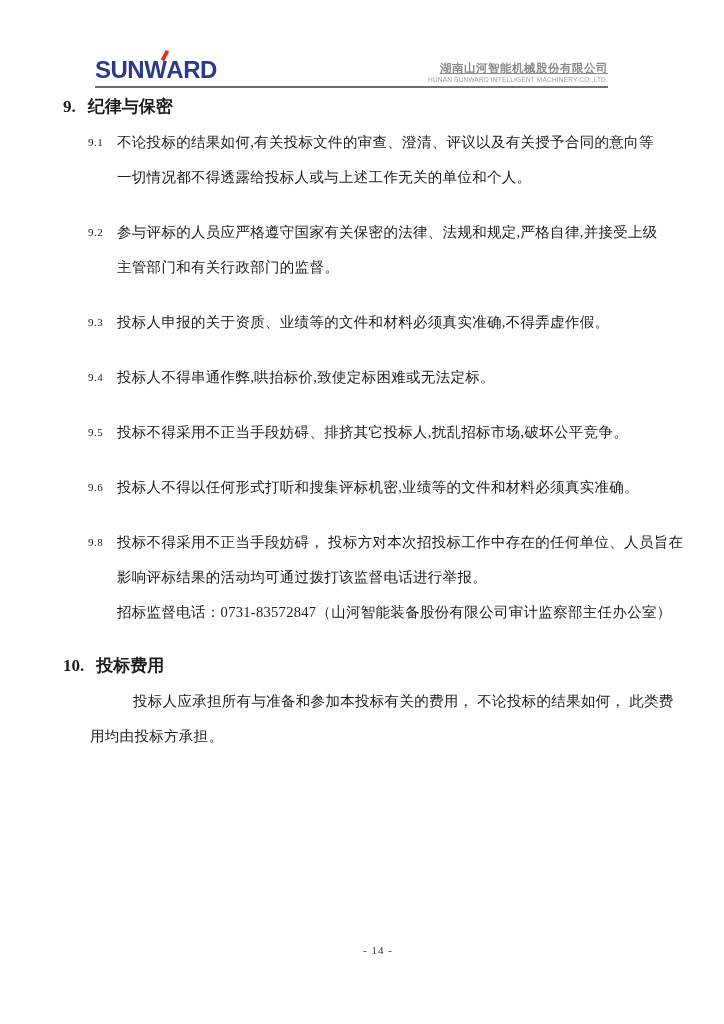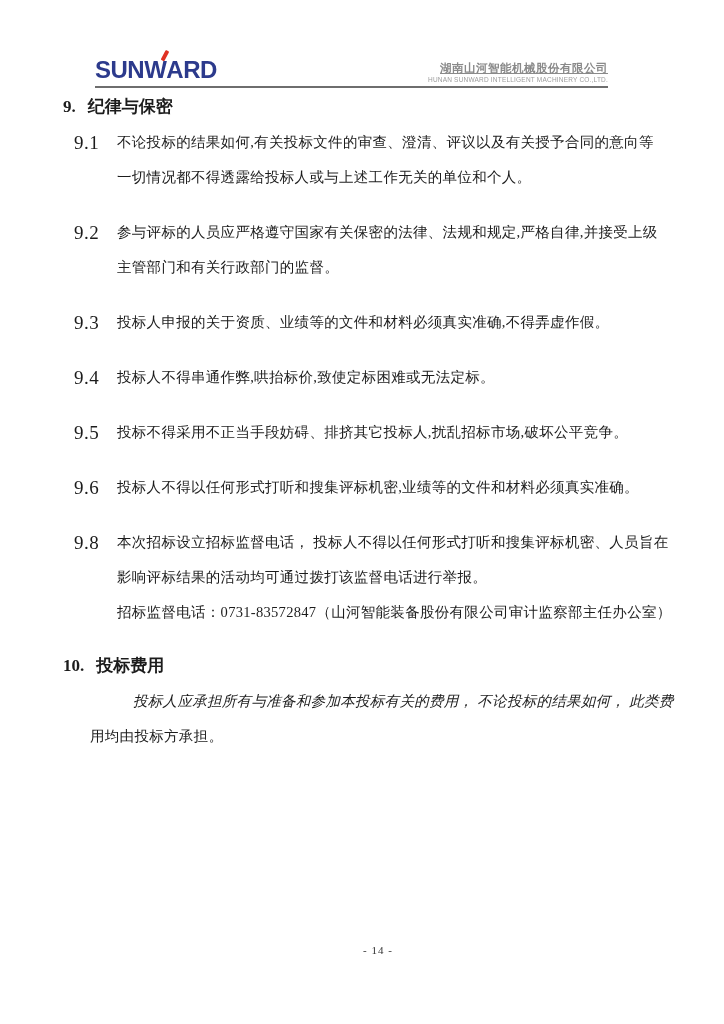--- a/index.html
+++ b/index.html
@@ -45,31 +45,31 @@
 
   
   .content { position:absolute; top:95px; left:63px; width:598px; }
 
   .sec-head { display:flex; align-items:baseline; font-weight:bold; font-size:17px; margin:0 0 7px 0; }
   .sec-head .sec-num { margin-right:12px; }
 
   .items { margin:0; }
   .item { position:relative; padding-left:54px; margin-bottom:20px; }
   .item-num {
-    position:absolute; left:11px; top:0;
-    line-height:35px; font-size:19px; letter-spacing:0.5px;
+    position:absolute; left:25px; top:0;
+    line-height:35px; font-size:11px; letter-spacing:0.5px;
   }
   .line {
     line-height:35px; font-size:14.5px; letter-spacing:0.3px;
     white-space:nowrap;
   }
 
   .sec10 { margin-top:24px; }
   .sec10-body { margin-left:27px; margin-top:6px; }
-  .sec10-body .line.first { padding-left:43px;font-style:italic; }
+  .sec10-body .line.first { padding-left:43px; }
 
   
   .footer {
     position:absolute; top:944px; left:16px; width:100%;
     text-align:center; font-size:11px; letter-spacing:1px; color:#333;
   }
 </style>
 </head>
 <body>
 
@@ -123,21 +123,21 @@
       </div>
 
       <div class="item">
         <span class="item-num">9.6</span>
         <div class="line">投标人不得以任何形式打听和搜集评标机密,业绩等的文件和材料必须真实准确。</div>
       </div>
 
 
       <div class="item">
         <span class="item-num">9.8</span>
-        <div class="line">本次招标设立招标监督电话， 投标人不得以任何形式打听和搜集评标机密、人员旨在</div>
+        <div class="line">投标不得采用不正当手段妨碍， 投标方对本次招投标工作中存在的任何单位、人员旨在</div>
         <div class="line">影响评标结果的活动均可通过拨打该监督电话进行举报。</div>
         <div class="line">招标监督电话：0731-83572847（山河智能装备股份有限公司审计监察部主任办公室）</div>
       </div>
 
     </div>
 
     <div class="sec10">
       <div class="sec-head">
         <span class="sec-num">10.</span>
         <span>投标费用</span>

